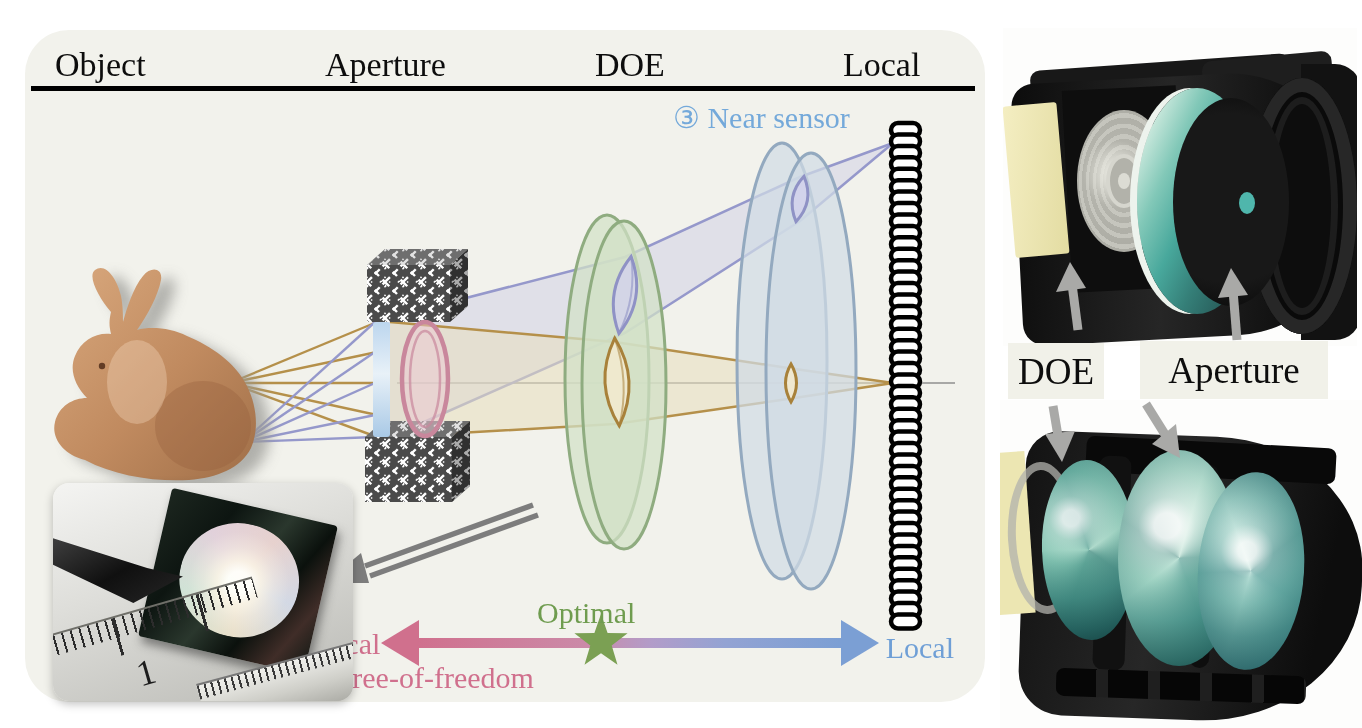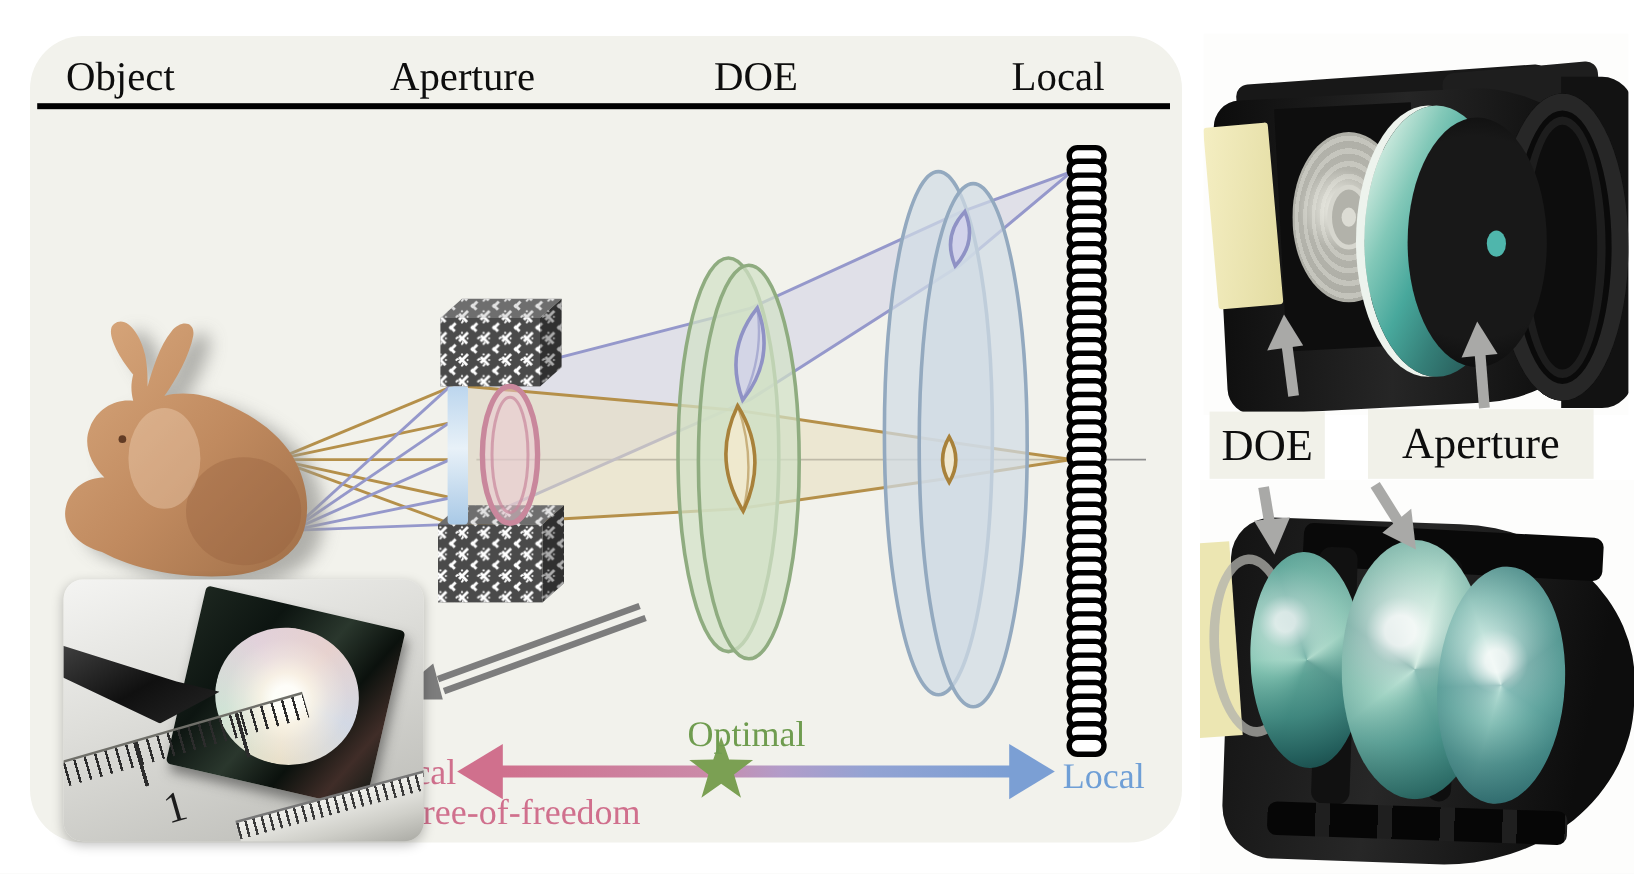--- a/index.html
+++ b/index.html
@@ -10,21 +10,21 @@
   .main-panel { position:absolute; left:25px; top:30px; width:960px; height:672px;
     background:#f2f2ec; border-radius:44px; }
   .hdr { position:absolute; font-size:34px; color:#0d0d0d; white-space:nowrap; }
   .hdr-rule { position:absolute; left:6px; top:56px; width:944px; height:5px; background:#000; }
   .place-label { position:absolute; font-size:30px; white-space:nowrap; }
   .pl-pink { color:#d0708d; }
   .pl-green { color:#7fa45c; }
   .pl-blue { color:#74a9da; }
   .diagram-svg { position:absolute; left:0; top:0; width:960px; height:672px; }
 
-  .optimal-label { position:absolute; left:512px; top:566px; font-size:30px; color:#6f9c4f;margin-left:36px; }
+  .optimal-label { position:absolute; left:512px; top:566px; font-size:30px; color:#6f9c4f; }
   .dof-block { position:absolute; left:284px; top:597px; font-size:30px; color:#d0708d; line-height:34px; }
   .dof-block .l1 { margin-left:3px; }
   .wfc-block { position:absolute; left:629px; top:601px; font-size:30px; color:#6f9fd6; line-height:34px; text-align:right; width:300px; }
 
   
   .inset { position:absolute; left:28px; top:453px; width:300px; height:218px; border-radius:16px;
     overflow:hidden; background:linear-gradient(160deg,#f4f4f2 0%,#dededa 40%,#b9b9b4 100%);
     box-shadow:0 3px 10px rgba(0,0,0,.25); }
   .substrate { position:absolute; left:100px; top:22px; width:170px; height:152px; border-radius:4px;
     transform:rotate(13deg);
@@ -126,20 +126,21 @@
 <div class="canvas">
 
   <div class="main-panel">
 
     <div class="hdr" style="left:30px; top:16px;">Object</div>
     <div class="hdr" style="left:300px; top:16px;">Aperture</div>
     <div class="hdr" style="left:570px; top:16px;">DOE</div>
     <div class="hdr" style="left:818px; top:16px;">Local</div>
     <div class="hdr-rule"></div>
 
+    <div class="place-label pl-blue" style="left:648px; top:70px;">③ Near sensor</div>
 
     <svg class="diagram-svg" viewBox="0 0 960 672">
       <defs>
         <pattern id="hatch" width="18" height="18" patternUnits="userSpaceOnUse">
           <path d="M0,18 L18,0 M-4,8 L8,-4 M10,22 L22,10" stroke="#fff" stroke-width="2.4" stroke-dasharray="7 4" fill="none"></path>
           <path d="M0,0 L18,18 M10,-4 L22,8 M-4,10 L8,22" stroke="#fff" stroke-width="2.4" stroke-dasharray="6 5" fill="none"></path>
         </pattern>
         <linearGradient id="stripGrad" x1="0" y1="0" x2="0" y2="1">
           <stop offset="0%" stop-color="#bcd6ee"></stop>
           <stop offset="45%" stop-color="#e8f1f8"></stop>

